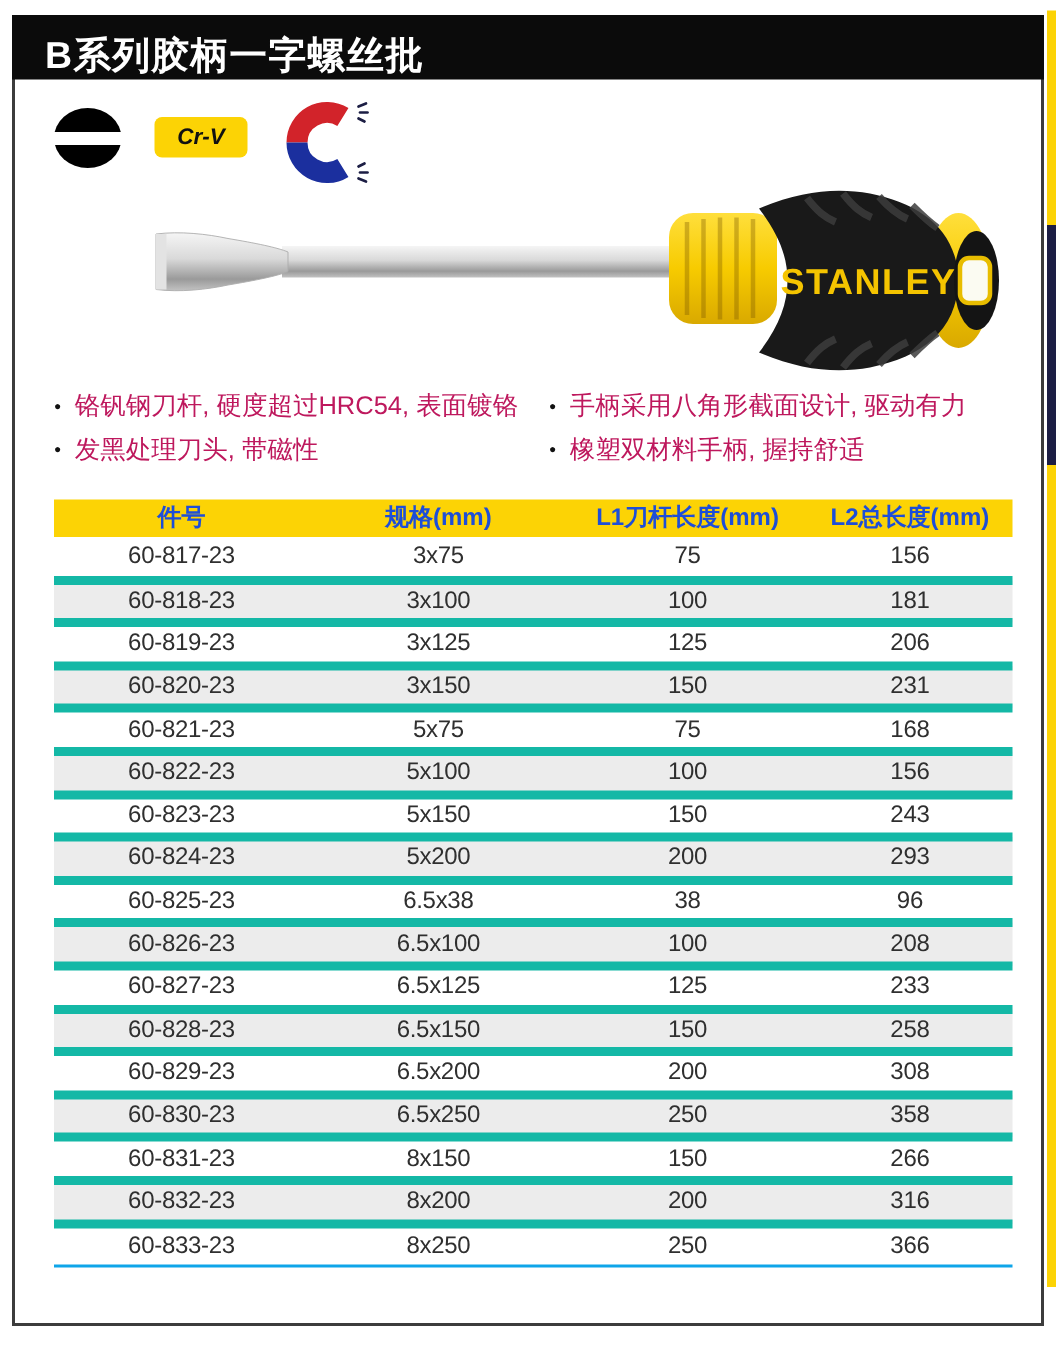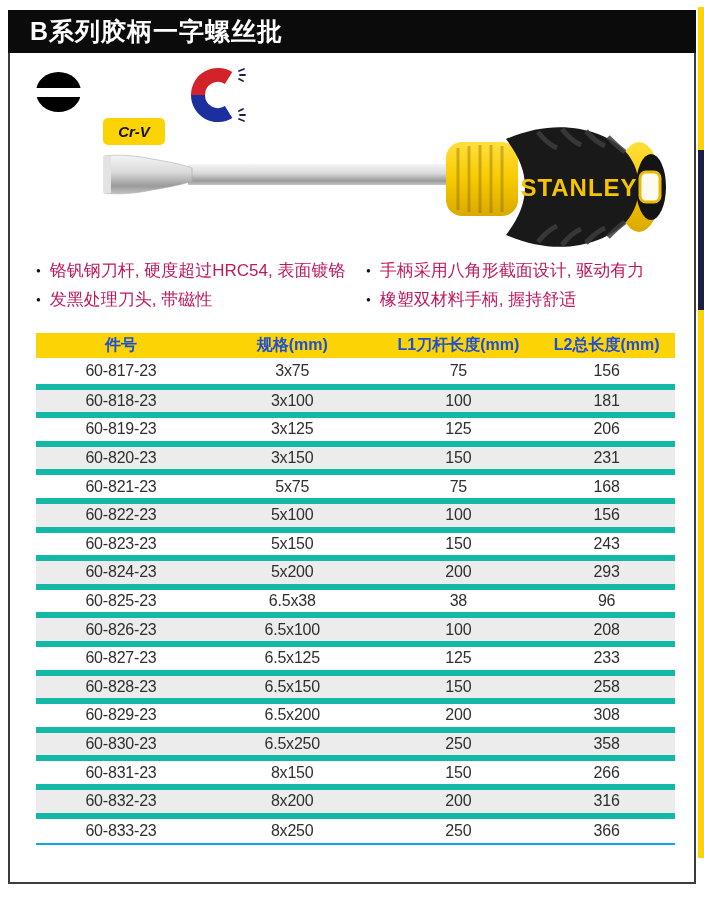--- a/index.html
+++ b/index.html
@@ -11,30 +11,30 @@
     --edge-navy:#1C1E44;
   }
   *{margin:0;padding:0;box-sizing:border-box;}
   html,body{width:704px;height:897px;background:#fff;overflow:hidden;
     font-family:"Liberation Sans","DejaVu Sans",sans-serif;position:relative;}
 
   .page-border{position:absolute;left:8px;top:10px;width:688px;height:874px;
     border:2px solid #3C3C3C;background:#fff;}
 
   .title-bar{position:absolute;left:8px;top:10px;width:688px;height:43px;
-    background:var(--bar);display:flex;align-items:center;padding-left:22px;}
+    background:var(--bar);display:flex;align-items:flex-end;padding-left:22px;}
   .title-bar h1{color:#fff;font-size:25px;font-weight:bold;letter-spacing:1px;}
 
   
   .slotted-icon{position:absolute;left:36px;top:72px;width:45px;height:40px;
     border-radius:50%;
     background:linear-gradient(#000 0 16px,#fff 16px 25px,#000 25px 100%);}
   .crv-badge{position:absolute;left:103px;top:78px;width:62px;height:27px;
     background:var(--accent);border-radius:5px;display:flex;align-items:center;
-    justify-content:center;font-size:15px;font-weight:bold;font-style:italic;color:#111;margin-top:40px;}
+    justify-content:center;font-size:15px;font-weight:bold;font-style:italic;color:#111;}
   .magnet-icon{position:absolute;left:188px;top:66px;width:60px;height:58px;}
 
   .product-image{position:absolute;left:90px;top:125px;width:580px;height:125px;}
 
   
   .features{position:absolute;top:256px;list-style:none;}
   .features.left{left:36px;width:330px;}
   .features.right{left:366px;width:320px;}
   .features li{display:flex;align-items:center;line-height:29px;font-size:17px;
     color:#be185d;white-space:nowrap;}

